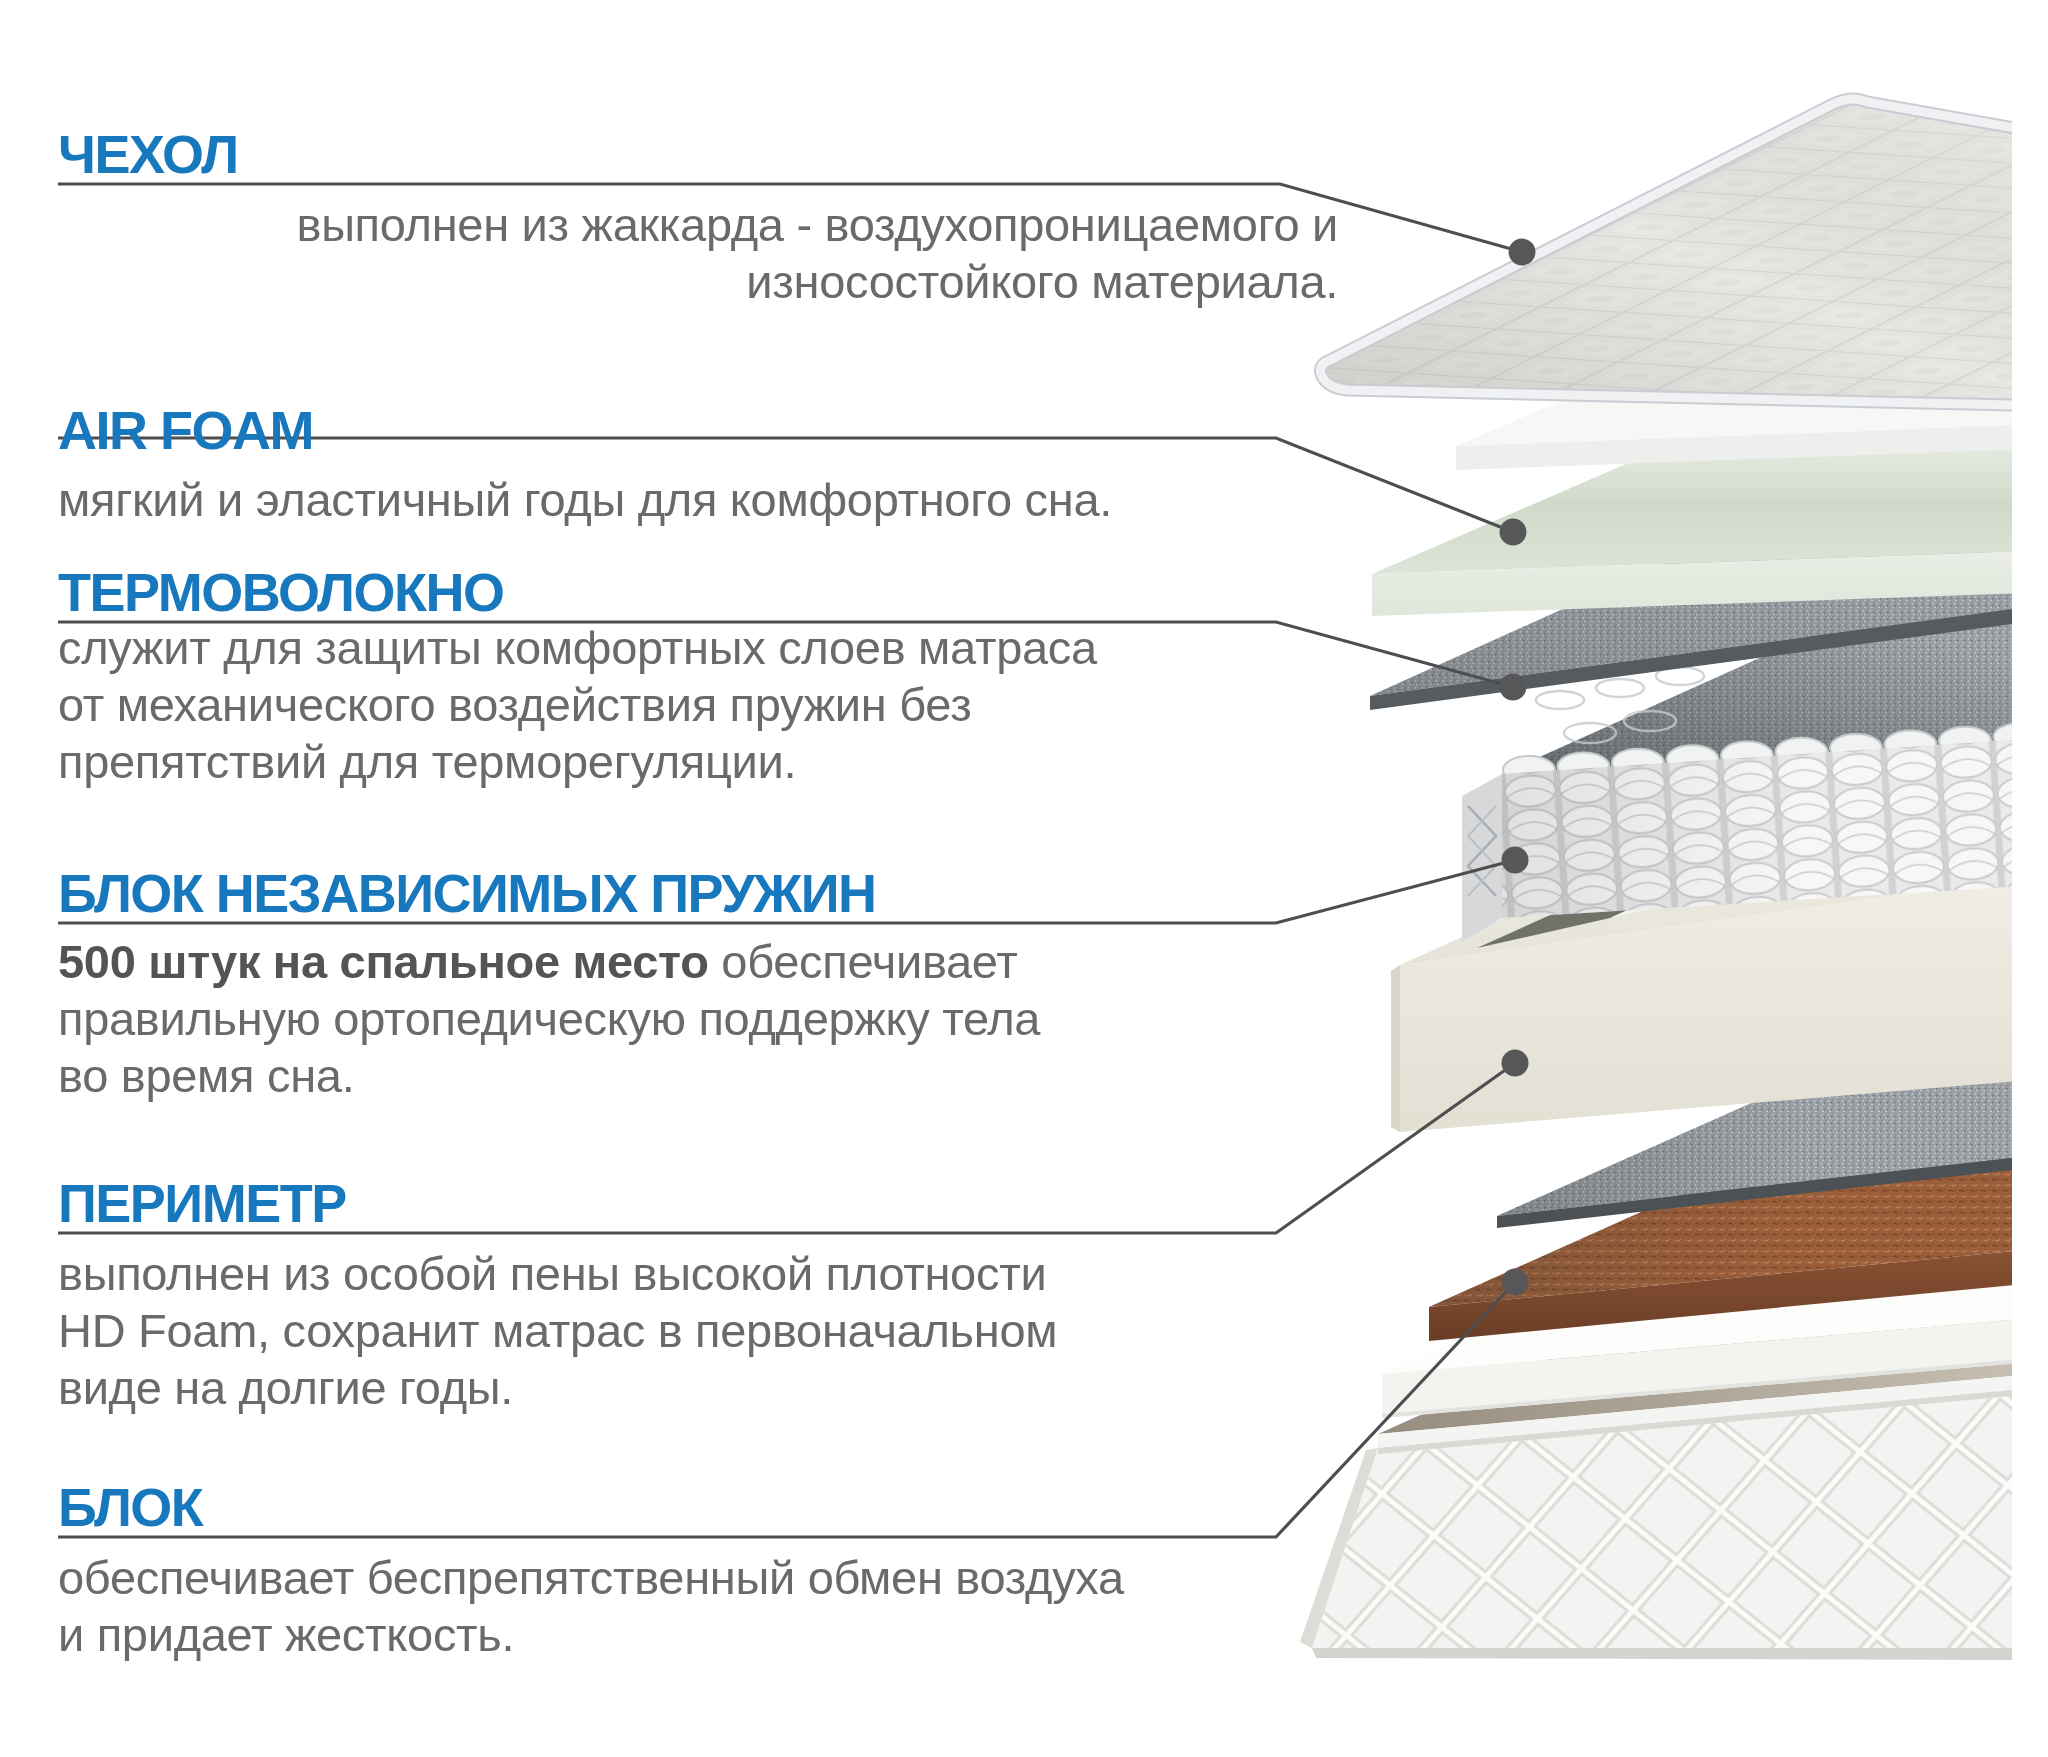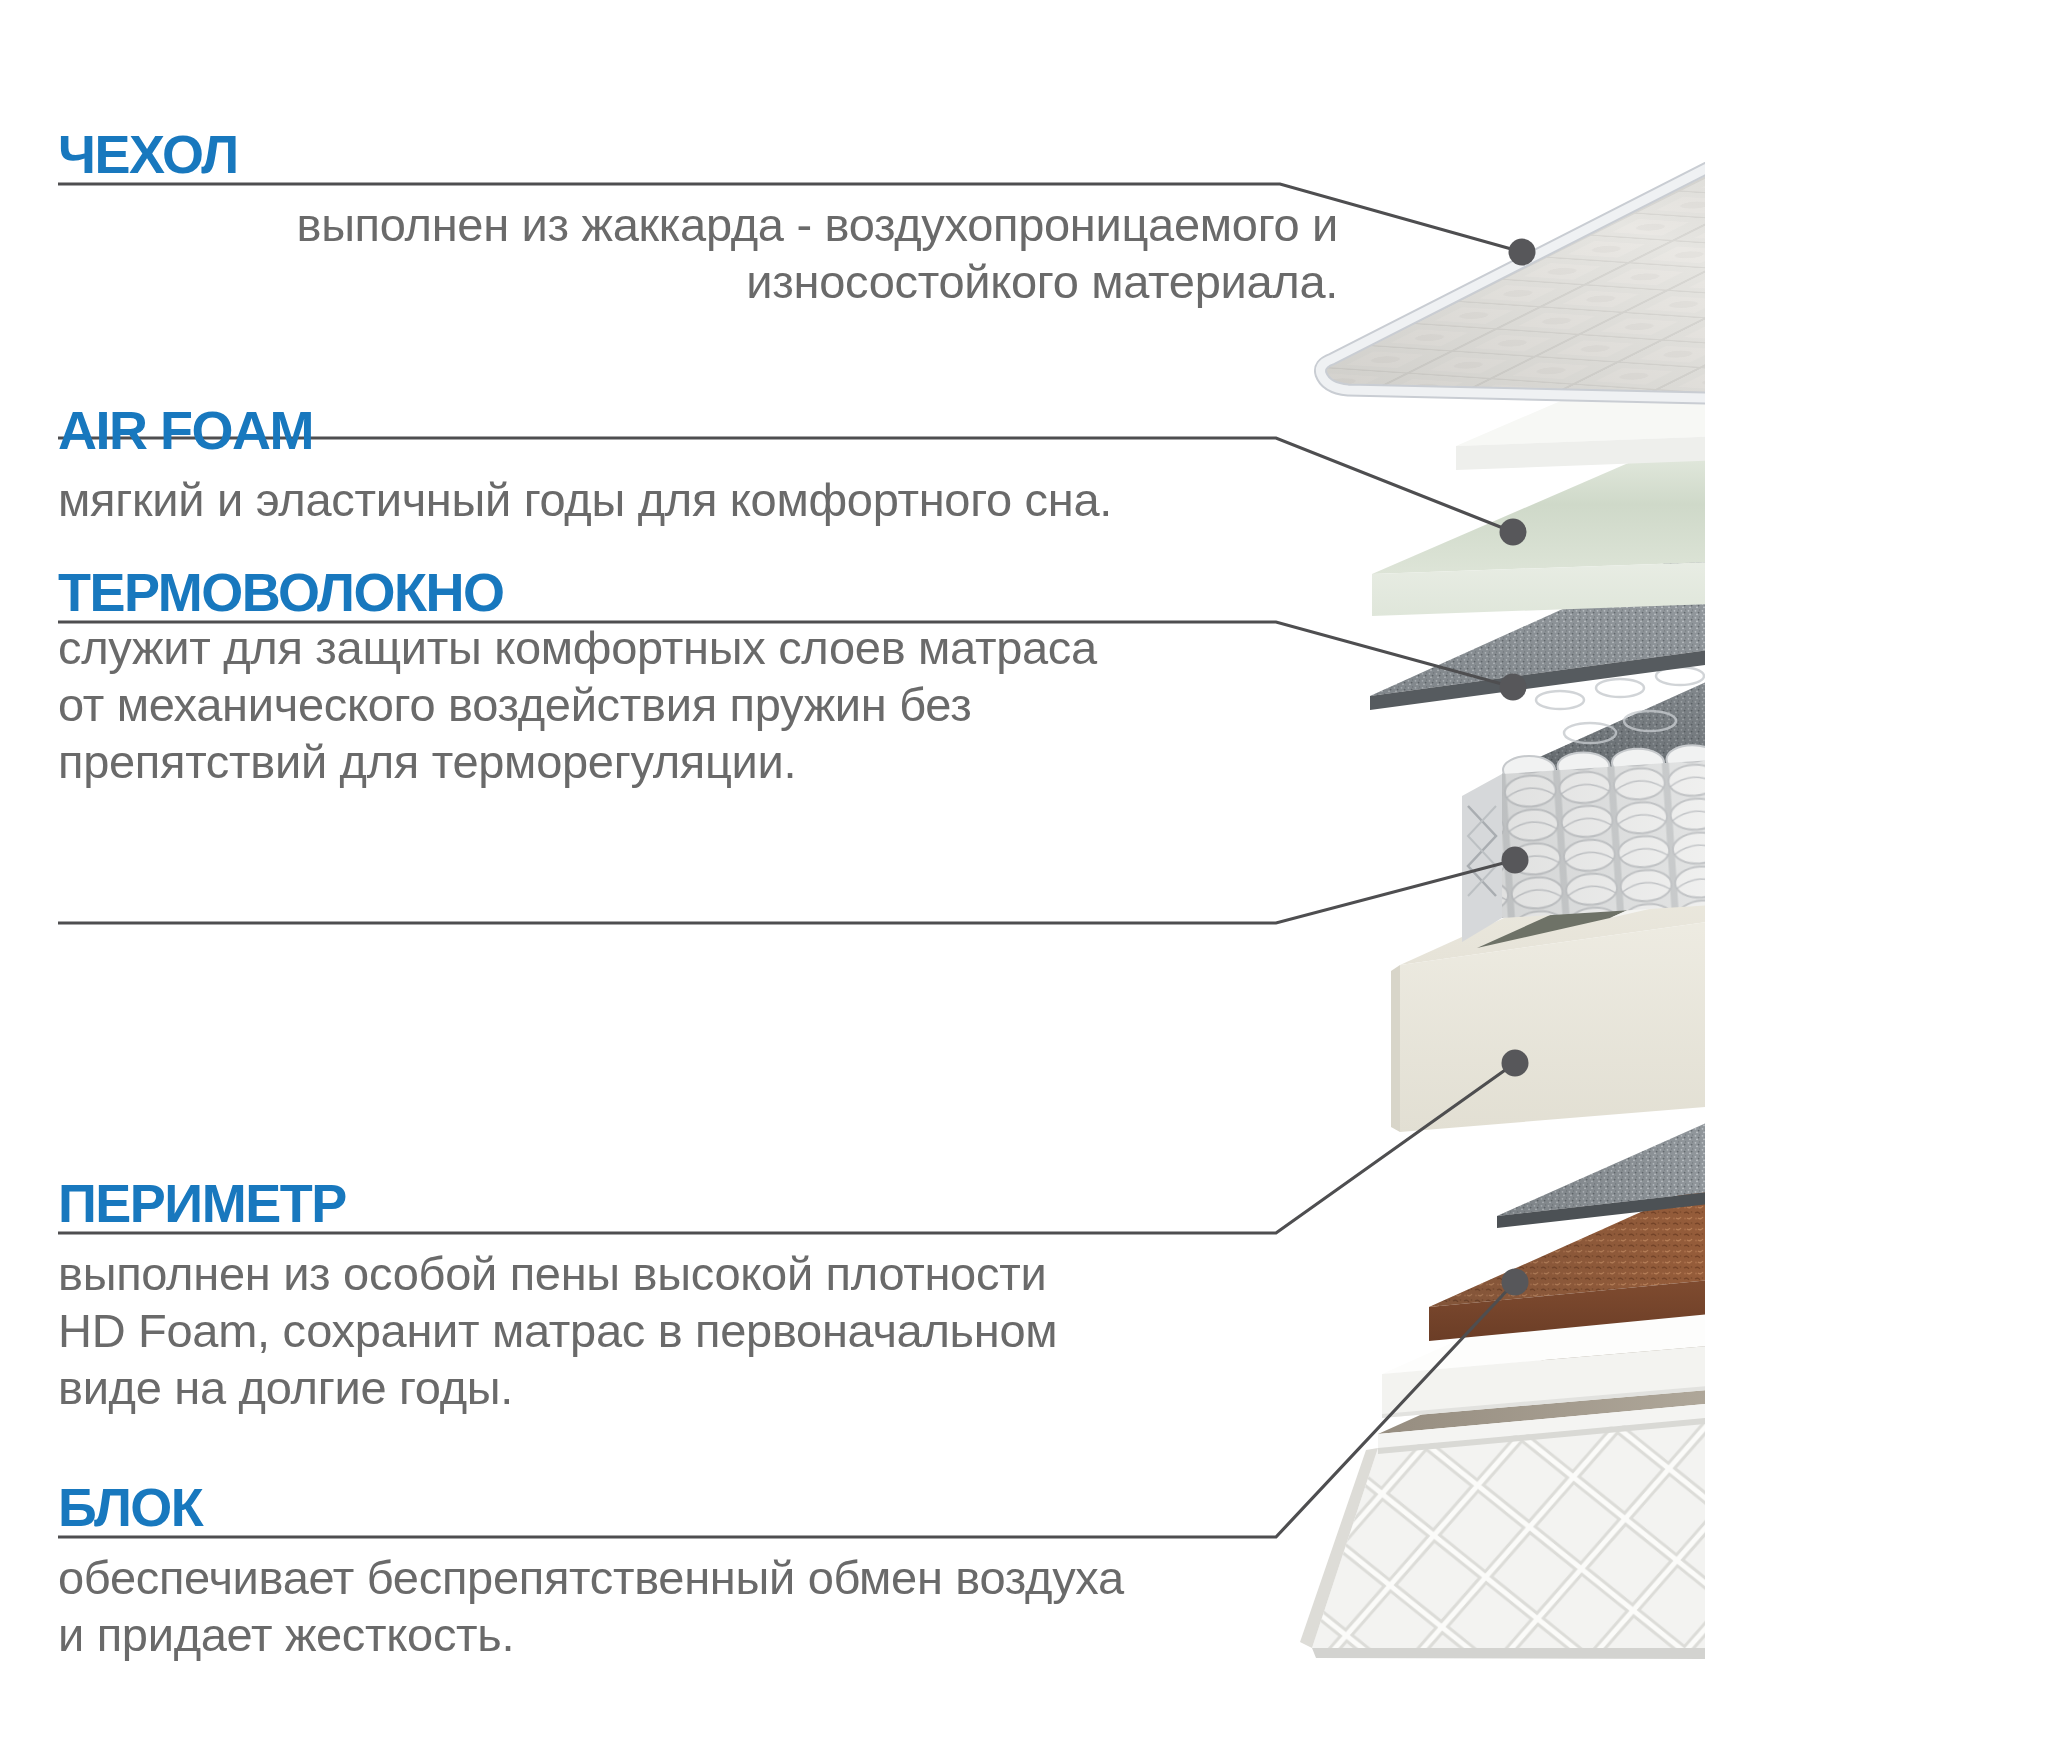--- a/index.html
+++ b/index.html
@@ -1,19 +1,19 @@
 <!DOCTYPE html>
 <html style="--accent: #1878be; --body: #6a6a6a; --bold: #545456; --line: #4e4e50; --bg: #ffffff;"><head>
 <meta charset="utf-8">
 <style>
   :root{
     --accent:#1878be; --body:#6a6a6a; --bold:#545456; --line:#4e4e50; --bg:#ffffff;
   }
   html,body{margin:0;padding:0;background:#fff;}
-  .canvas{position:relative;width:1705px;height:1757px;background:var(--bg);
+  .canvas{position:relative;width:2012px;height:1757px;background:var(--bg);
           overflow:hidden;font-family:"Liberation Sans","DejaVu Sans",sans-serif;}
   .art{position:absolute;left:0;top:0;}
   .sec{position:absolute;left:58px;width:1280px;}
   .sec h2{margin:0;font-size:54px;line-height:54px;font-weight:700;color:var(--accent);letter-spacing:-1.5px;}
   .sec .body{position:absolute;left:0;font-size:47px;line-height:57px;color:var(--body);
              letter-spacing:-0.3px;white-space:pre-line;width:1280px;}
   .sec .body b{font-weight:700;color:var(--bold);}
   
   .sec-0{top:127px;} .sec-0 .body{top:69px;text-align:right;}
   .sec-1{top:381px;margin-top:22px;} .sec-1 .body{top:68px;}
@@ -233,20 +233,26 @@
     <div class="body">мягкий и эластичный годы для комфортного сна.</div>
   </div>
 
   <div class="sec sec-2">
     <h2>ТЕРМОВОЛОКНО</h2>
     <div class="body">служит для защиты комфортных слоев матраса
 от механического воздействия пружин без
 препятствий для терморегуляции.</div>
   </div>
 
+  <div class="sec sec-3">
+    <h2>БЛОК НЕЗАВИСИМЫХ ПРУЖИН</h2>
+    <div class="body"><b>500 штук на спальное место</b><span> обеспечивает
+правильную ортопедическую поддержку тела
+во время сна.</span></div>
+  </div>
 
   <div class="sec sec-4">
     <h2>ПЕРИМЕТР</h2>
     <div class="body">выполнен из особой пены высокой плотности
 HD Foam, сохранит матрас в первоначальном
 виде на долгие годы.</div>
   </div>
 
   <div class="sec sec-5">
     <h2>БЛОК</h2>

